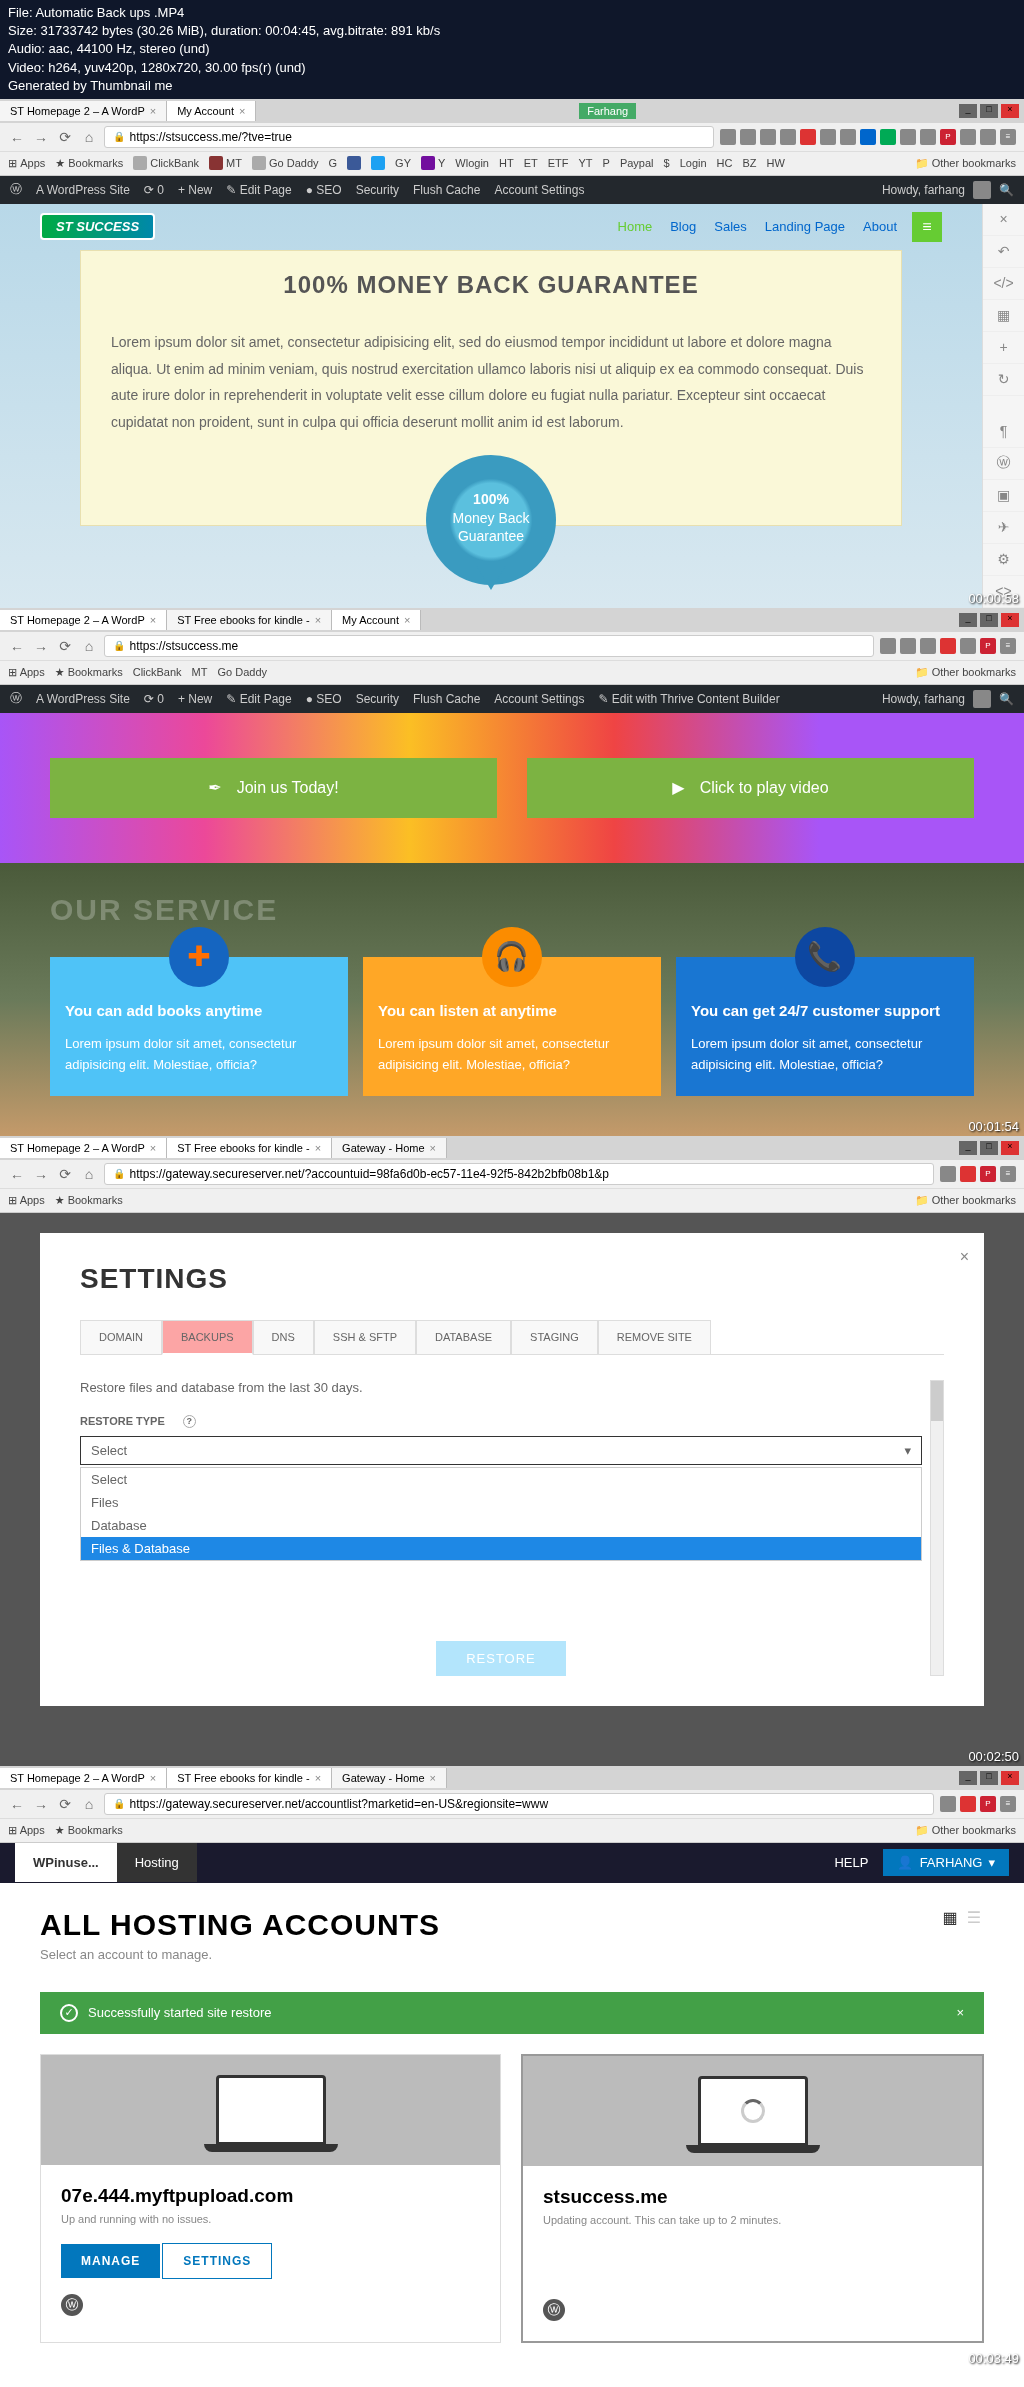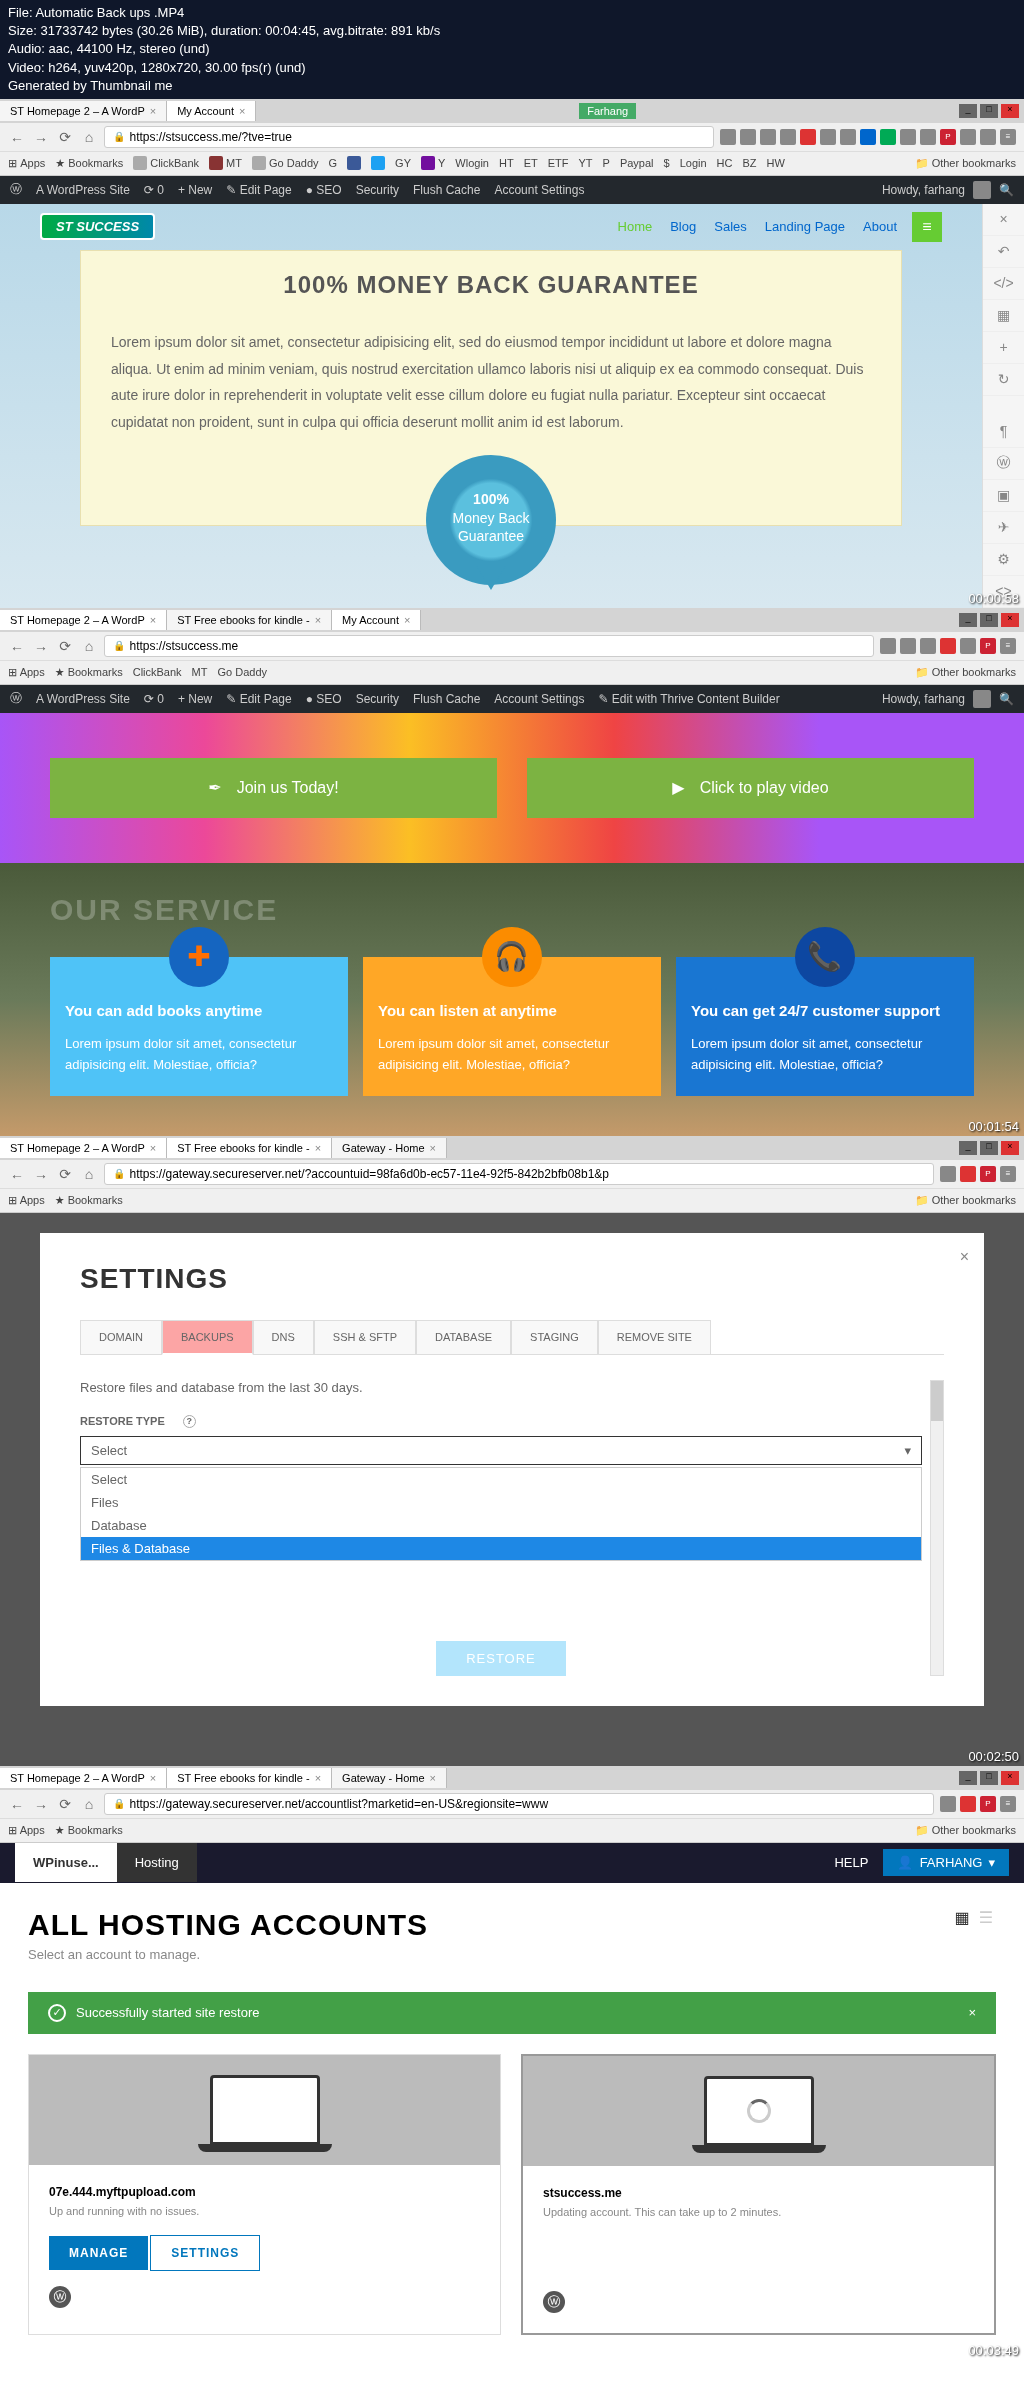--- a/index.html
+++ b/index.html
@@ -99,41 +99,41 @@
 .restore-btn { display: inline-block; padding: 10px 30px; background: #b3e5fc; color: #fff; font-size: 13px; letter-spacing: 1px; }
 
 
 .hosting-header { background: #1a1a2e; display: flex; align-items: center; height: 40px; padding: 0 15px; color: #fff; font-size: 13px; }
 .hosting-nav-item { padding: 12px 18px; }
 .hosting-nav-item.light { background: #fff; color: #333; font-weight: bold; }
 .hosting-nav-item.active { background: #333; }
 .hosting-header-right { margin-left: auto; display: flex; align-items: center; gap: 15px; }
 .user-badge { background: #0277bd; padding: 6px 14px; display: flex; align-items: center; gap: 6px; }
 
-.hosting-content { padding: 25px 28px; }
+.hosting-content { padding: 25px 40px; }
 .hosting-title-row { display: flex; align-items: flex-start; justify-content: space-between; }
 .hosting-title { font-size: 30px; font-weight: 900; letter-spacing: 1px; }
 .hosting-subtitle { color: #888; font-size: 13px; margin-top: 5px; }
 .view-toggle { display: flex; gap: 4px; }
 .view-btn { width: 20px; height: 20px; display: flex; align-items: center; justify-content: center; color: #333; }
 .view-btn.inactive { color: #ccc; }
 
 .success-banner { background: #43a047; color: #fff; padding: 12px 20px; margin: 30px 0 20px; display: flex; align-items: center; gap: 10px; font-size: 13px; }
 .success-icon { width: 18px; height: 18px; border: 2px solid #fff; border-radius: 50%; display: flex; align-items: center; justify-content: center; font-size: 11px; }
 .banner-close { margin-left: auto; cursor: pointer; }
 
 .account-cards { display: flex; gap: 20px; }
 .account-card { flex: 1; border: 1px solid #ddd; }
 .account-card.busy { border: 2px solid #999; }
 .card-preview { height: 110px; background: #bbb; display: flex; align-items: center; justify-content: center; }
 .laptop { width: 110px; height: 70px; background: #fff; border: 3px solid #333; border-radius: 4px 4px 0 0; position: relative; display: flex; align-items: center; justify-content: center; }
 .laptop::after { content: ''; position: absolute; bottom: -10px; left: -15px; right: -15px; height: 8px; background: #333; border-radius: 0 0 8px 8px; }
 .spinner { width: 24px; height: 24px; border: 3px solid #ccc; border-top-color: #666; border-radius: 50%; }
 .card-body { padding: 20px; }
-.card-domain { font-weight: bold; font-size: 12px; margin-bottom: 6px; }
+.card-domain { font-weight: bold; font-size: 19px; margin-bottom: 6px; }
 .card-status { font-size: 11px; color: #888; margin-bottom: 18px; }
 .card-actions { display: flex; gap: 2px; align-items: center; }
 .btn-primary { background: #0277bd; color: #fff; padding: 10px 20px; font-size: 12px; font-weight: bold; letter-spacing: 1px; border: none; }
 .btn-secondary { background: #fff; color: #0277bd; padding: 10px 20px; font-size: 12px; font-weight: bold; letter-spacing: 1px; border: 1px solid #0277bd; }
 .wp-icon { width: 22px; height: 22px; background: #555; border-radius: 50%; color: #fff; display: flex; align-items: center; justify-content: center; font-size: 13px; margin-top:15px; }
 </style>
 </head>
 <body>
 
 <div class="video-meta">

